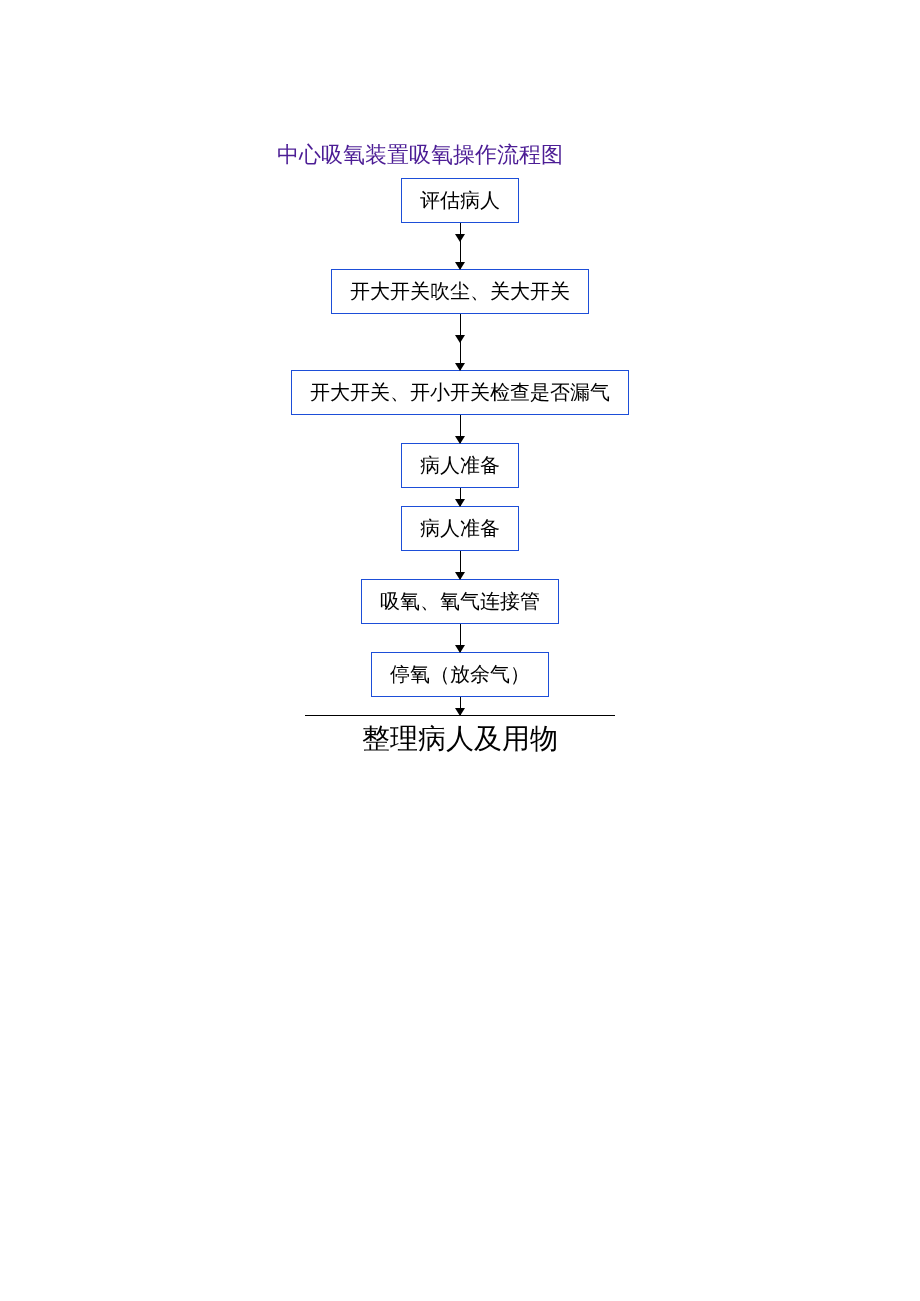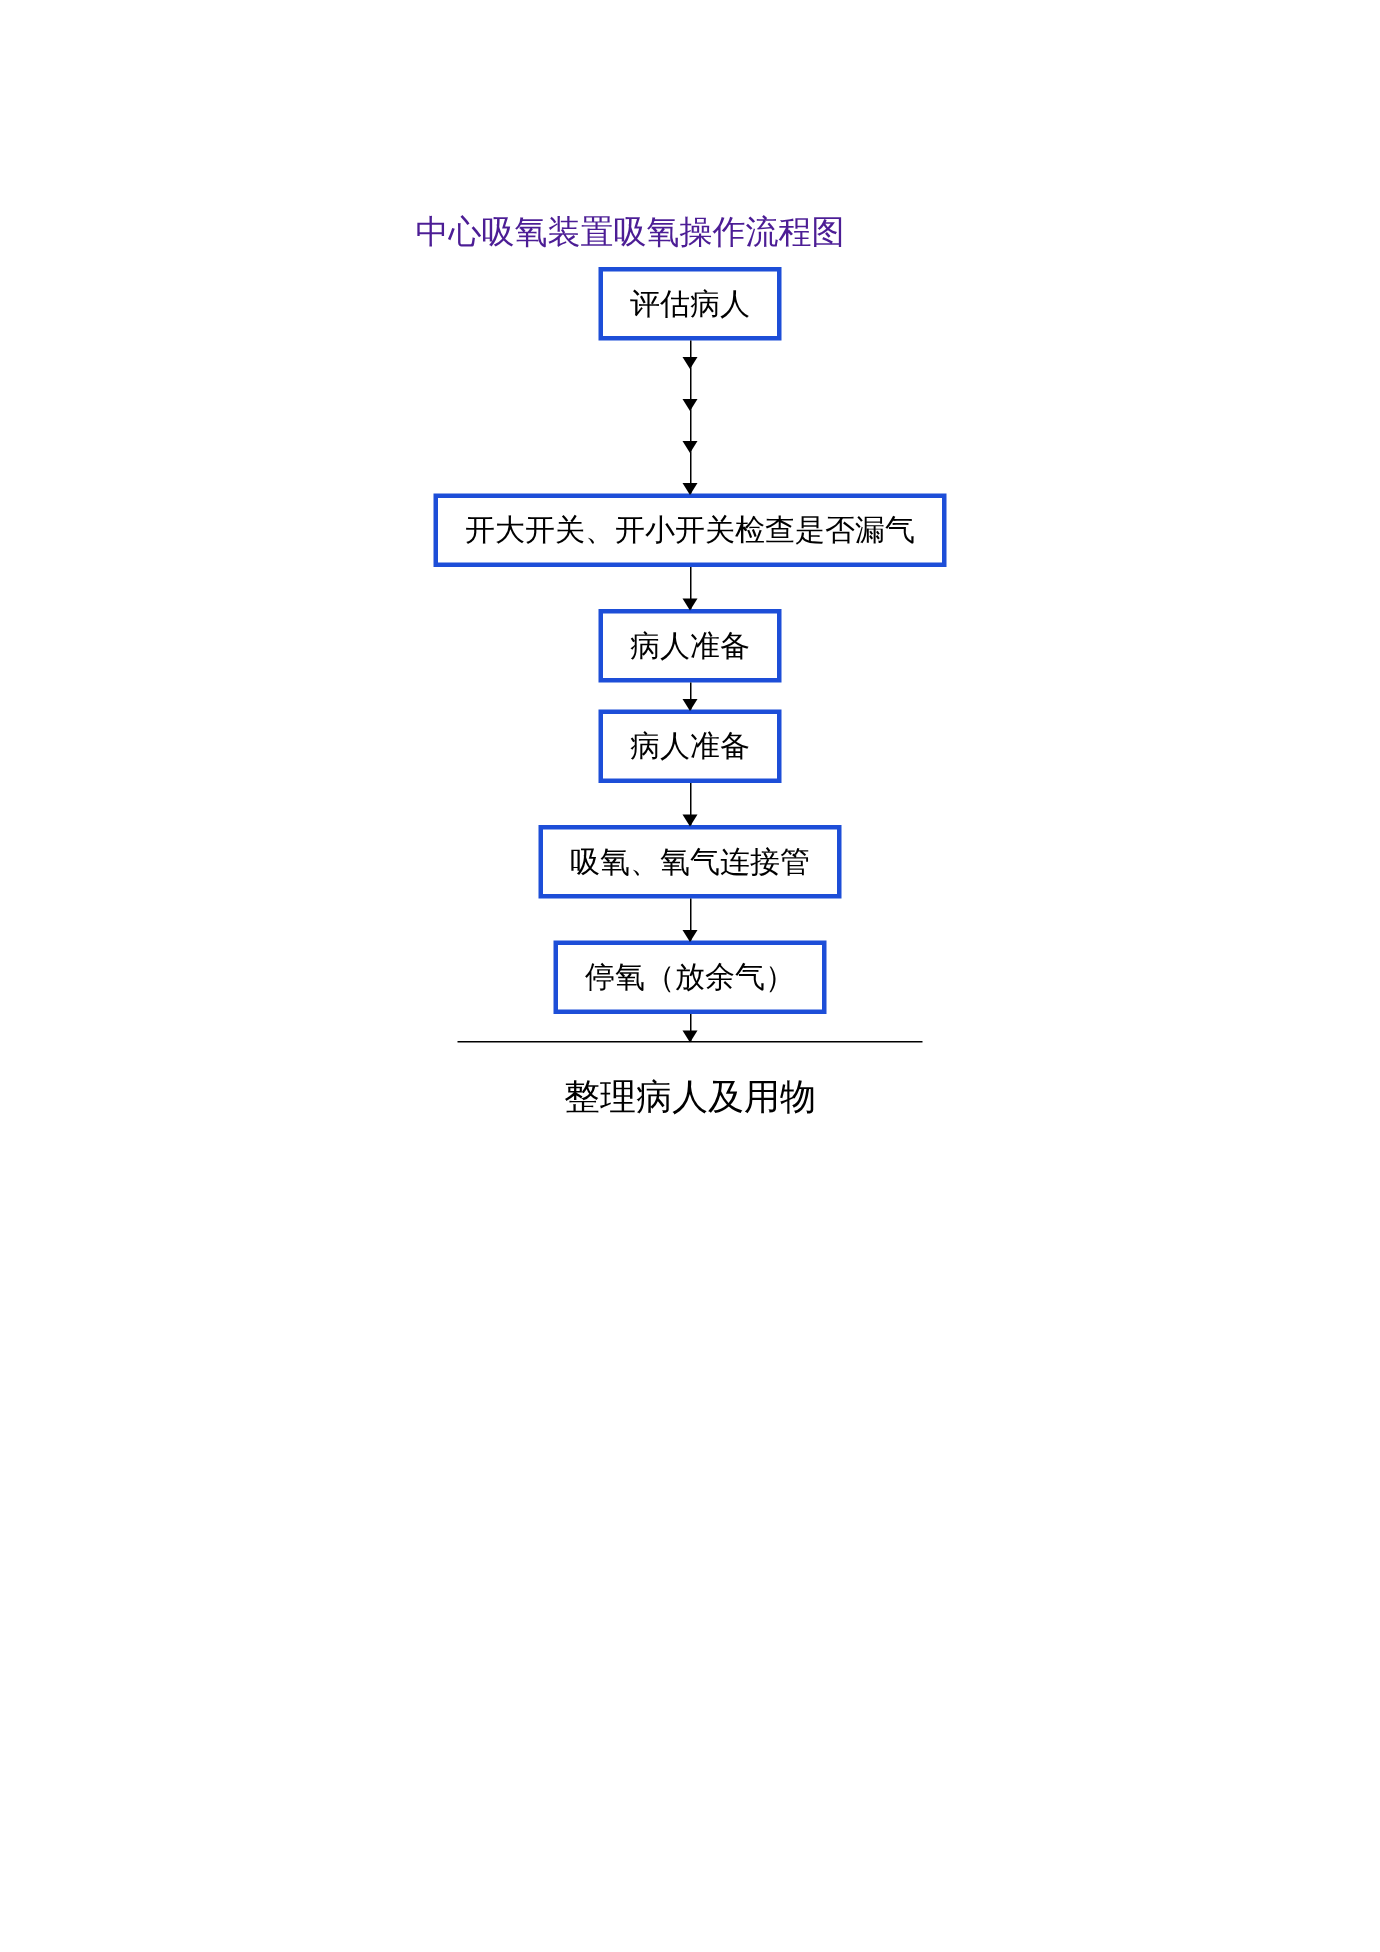--- a/index.html
+++ b/index.html
@@ -21,21 +21,21 @@
     }
     .title {
       font-size: 22px;
       color: #4c1d95;
       margin-bottom: 8px;
       text-align: center;
       position: relative;
       left: -40px;
     }
     .box {
-      border: 3px solid #1d4ed8;
+      border: 1px solid #1d4ed8;
       padding: 8px 18px;
       font-size: 20px;
       color: #000;
       text-align: right;
       background: #fff;
       white-space: nowrap;
     }
     .arrow {
       width: 1px;
       background: #000;
@@ -55,36 +55,37 @@
       border-top: 8px solid #000;
     }
     .arrow-short { height: 18px; }
     .arrow-med { height: 28px; }
     .hline {
       height: 1px;
       background: #000;
       width: 310px;
     }
     .final-text {
-      font-size: 24px;
+      font-size: 28px;
       color: #000;
-      margin-top: 20px;
+      margin-top: 4px;
     }
   </style>
 </head>
 <body>
 
 <div class="container">
   <div class="title">中心吸氧装置吸氧操作流程图</div>
 
   <div class="box">评估病人</div>
   <div class="arrow arrow-short"></div>
 
   <div class="arrow arrow-med"></div>
 
+  <div class="box">开大开关吹尘、关大开关</div>
   <div class="arrow arrow-med"></div>
 
   <div class="arrow arrow-med"></div>
 
   <div class="box">开大开关、开小开关检查是否漏气</div>
   <div class="arrow arrow-med"></div>
 
   <div class="box">病人准备</div>
   <div class="arrow arrow-short"></div>
 

